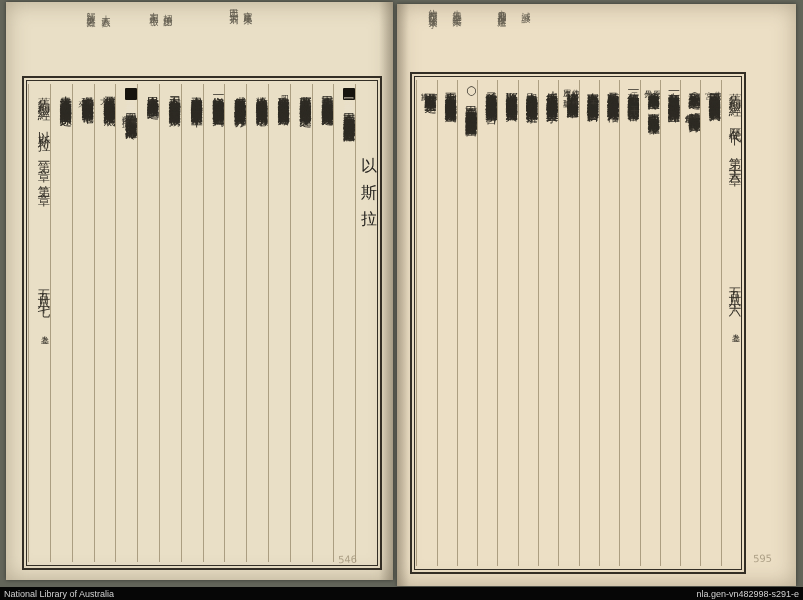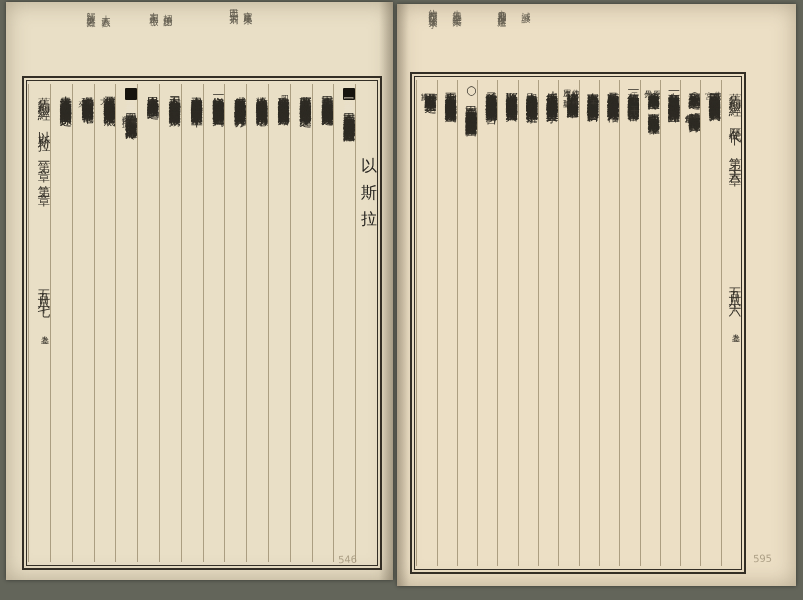--- a/index.html
+++ b/index.html
@@ -93,20 +93,24 @@
             <div class="col">王古列如是云主天上之上帝以天下萬國賜我命我在猶大之耶路撒冷為之建殿凡爾曹屬</div>
             <div class="col">主之民者誰欲上<span class="sm">耶路<br>撒冷</span>則可上願主其上帝祐之</div>
           </div>
       </div>
     </div>
   </div>
 
   <span class="pencil" style="left:753px;top:553px;">595</span>
   <span class="pencil" style="left:338px;top:554px;">546</span>
 
+  <div class="idbar">
+    <span>National Library of Australia</span>
+    <span>nla.gen-vn482998-s291-e</span>
+  </div>
 <span class="ghost" style="left: 86px; top: 5px;">歸放土之難</span>
     <span class="ghost" style="left: 101px; top: 8px;">大人數</span>
     <span class="ghost" style="left: 149px; top: 5px;">左例王檄</span>
     <span class="ghost" style="left: 163px; top: 7px;">招子謝巴</span>
     <span class="ghost" style="left: 229px; top: 2px;">巴西王古列下</span>
     <span class="ghost" style="left: 243px; top: 4px;">官建邑未</span>
     <span class="ghost" style="left: 428px; top: 2px;">約雅斤巴比倫太子</span>
     <span class="ghost" style="left: 452px; top: 3px;">先地王紀難未</span>
     <span class="ghost" style="left: 497px; top: 2px;">之乃別那漢建造</span>
     <span class="ghost" style="left: 521px; top: 5px;">減詖</span>

